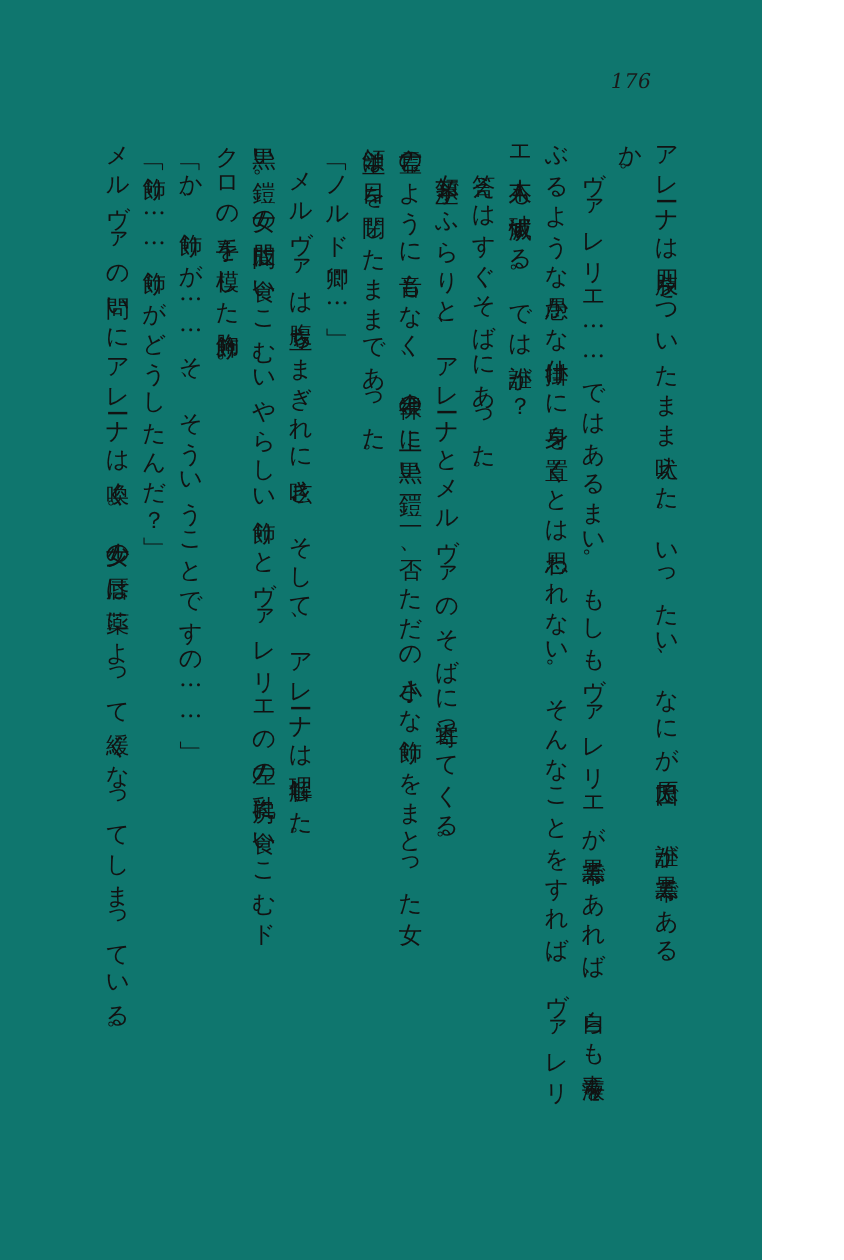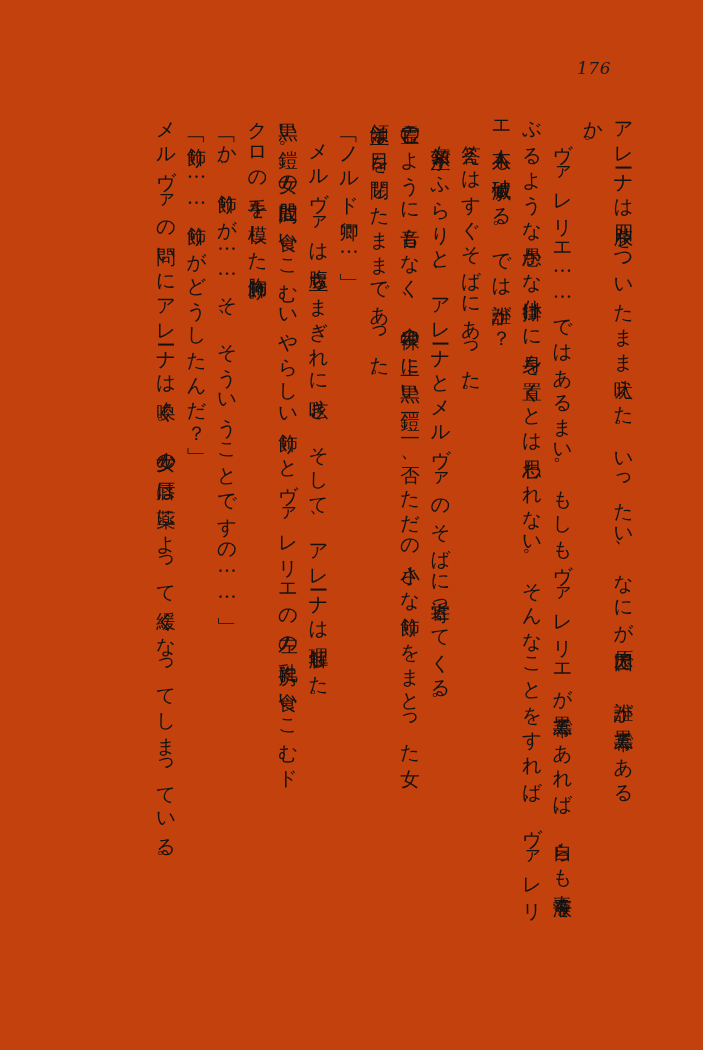--- a/index.html
+++ b/index.html
@@ -9,23 +9,23 @@
   }
   body {
     width: 703px;
     height: 1050px;
     overflow: hidden;
     font-family: "DejaVu Serif", "Liberation Serif", serif;
     color: #111111;
   }
   .page {
     position: relative;
-    width: 703px;
+    width: 635px;
     height: 1050px;
-    background: #c2410c;
+    background: #0f766e;
   }
   .page-number {
     position: absolute;
     top: 58px;
     right: 92px;
     font-family: "DejaVu Serif", "Liberation Serif", serif;
     font-style: italic;
     font-size: 17px;
     color: #1a1a1a;
     letter-spacing: 0.5px;

